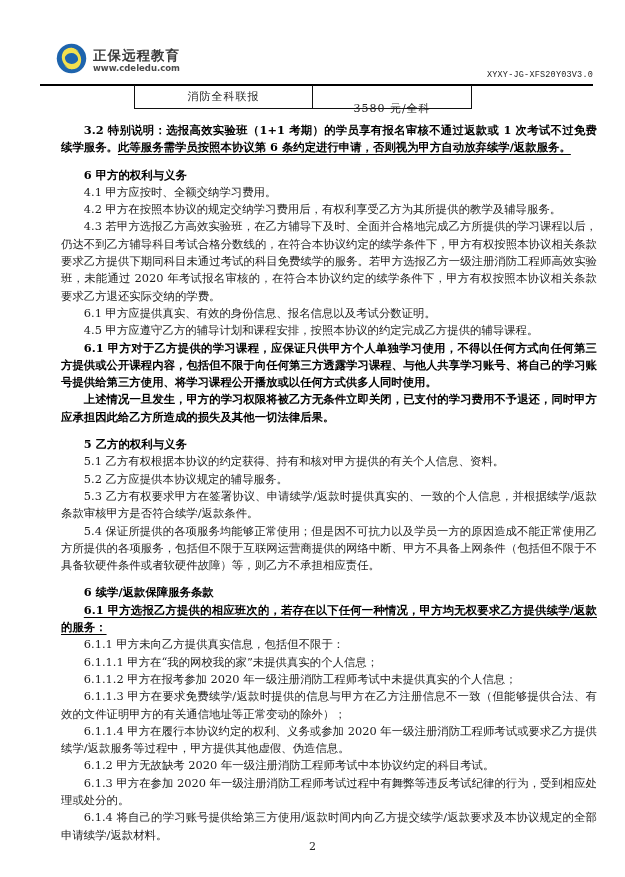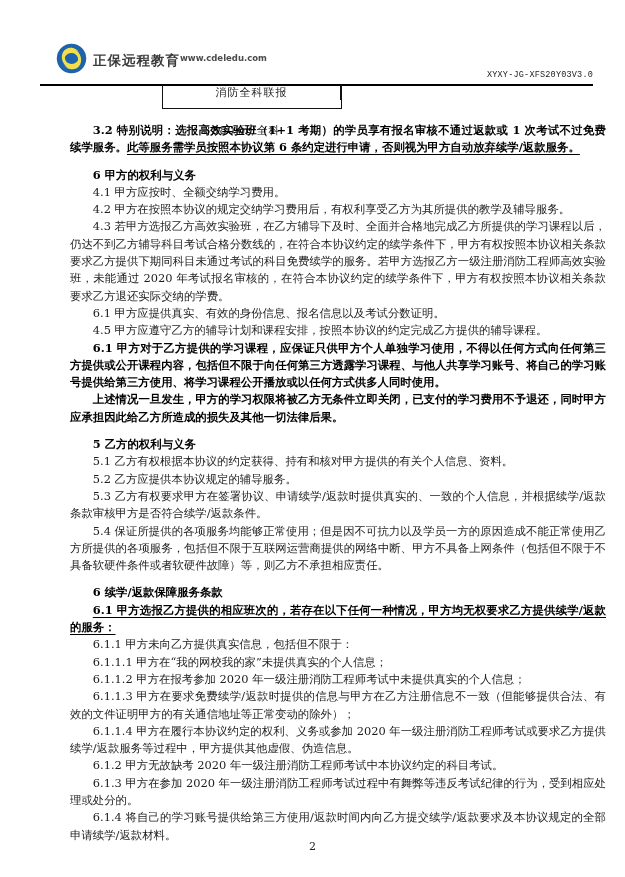--- a/index.html
+++ b/index.html
@@ -9,55 +9,54 @@
     background:#ffffff;
     font-family:"DejaVu Serif","Liberation Serif",serif;
     color:#1c1c1c;
     overflow:hidden;
   }
   
   .logo{
     position:absolute;left:56px;top:43px;
     display:flex;align-items:center;gap:6px;
   }
-  .logo-text{display:flex;line-height:1.1;}
+  .logo-text{display:flex;flex-direction:column;line-height:1.1;}
   .brand-name{
     font-family:"DejaVu Sans","Liberation Sans",sans-serif;
     font-weight:bold;font-size:13.5px;color:#3a3a3a;letter-spacing:1px;
   }
   .brand-url{
     font-family:"DejaVu Sans","Liberation Sans",sans-serif;
     font-weight:bold;font-size:8.5px;color:#4a4a4a;margin-top:1px;
   }
   .doc-code{
     position:absolute;right:32px;top:70px;
     font-family:Liberation Mono, monospace;
     font-size:8.5px;color:#222;letter-spacing:0.2px;
   }
   .rule{
     position:absolute;left:40px;top:84px;width:553px;height:2px;
     background:#000;
   }
   
   .course-table{
-    position:absolute;left:162px;top:85px;
+    position:absolute;left:134px;top:85px;
     display:flex;
     border-left:1.5px solid #111;border-right:1.5px solid #111;border-bottom:1.5px solid #111;
     height:23px;
-    flex-direction:column;
   }
   .course-cell{
     display:flex;align-items:center;justify-content:center;
     font-size:11px;color:#222;letter-spacing:1px;
   }
   .cell-course{width:177px;border-right:1.5px solid #111;}
   .cell-price{width:158px;margin-top:23px;}
   
   .doc-body{
-    position:absolute;left:70px;top:122px;width:536px;
+    position:absolute;left:61px;top:122px;width:536px;
     font-size:11.4px;line-height:17.3px;
     text-align:justify;
   }
   .para{margin:0;text-indent:2em;}
   .para.bold{font-weight:bold;color:#000;}
   .para.bold-underline{
     font-weight:bold;color:#000;
     text-decoration:underline;text-underline-offset:3px;
   }
   .para.heading{font-weight:bold;color:#000;margin-top:10px;}

